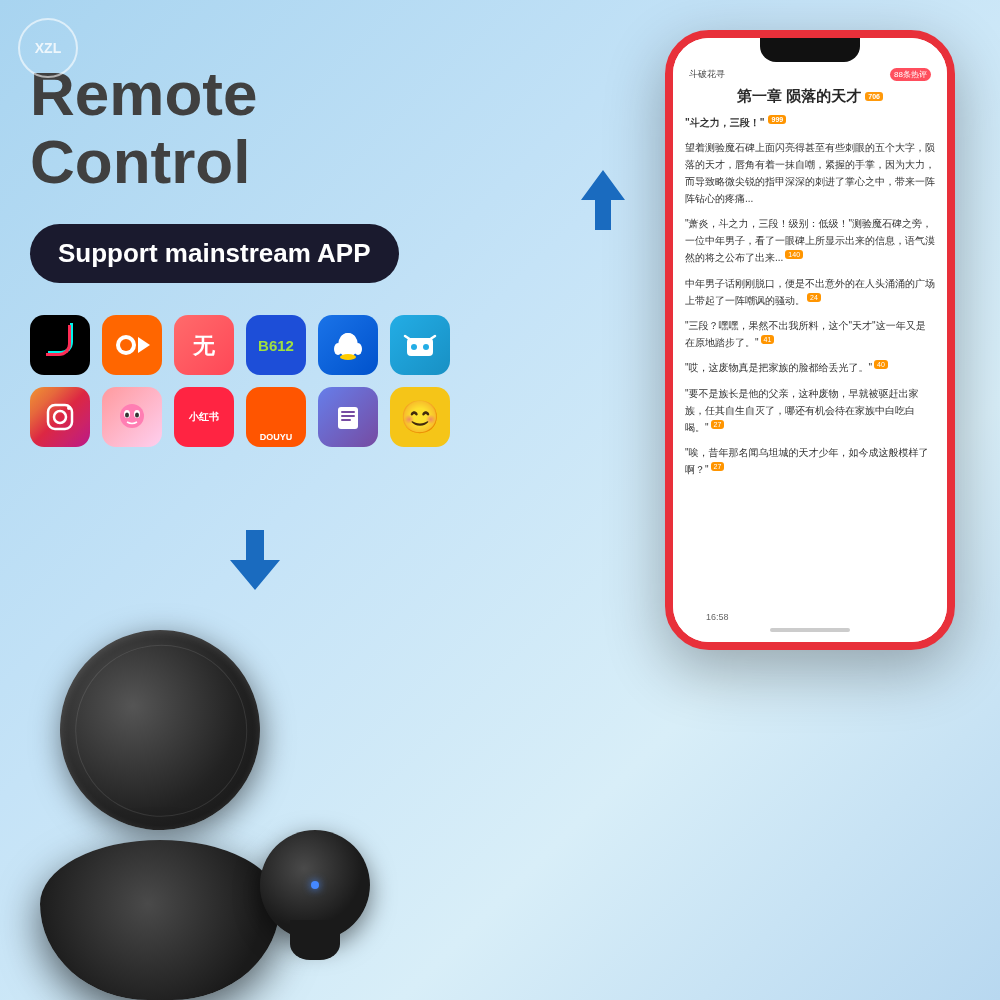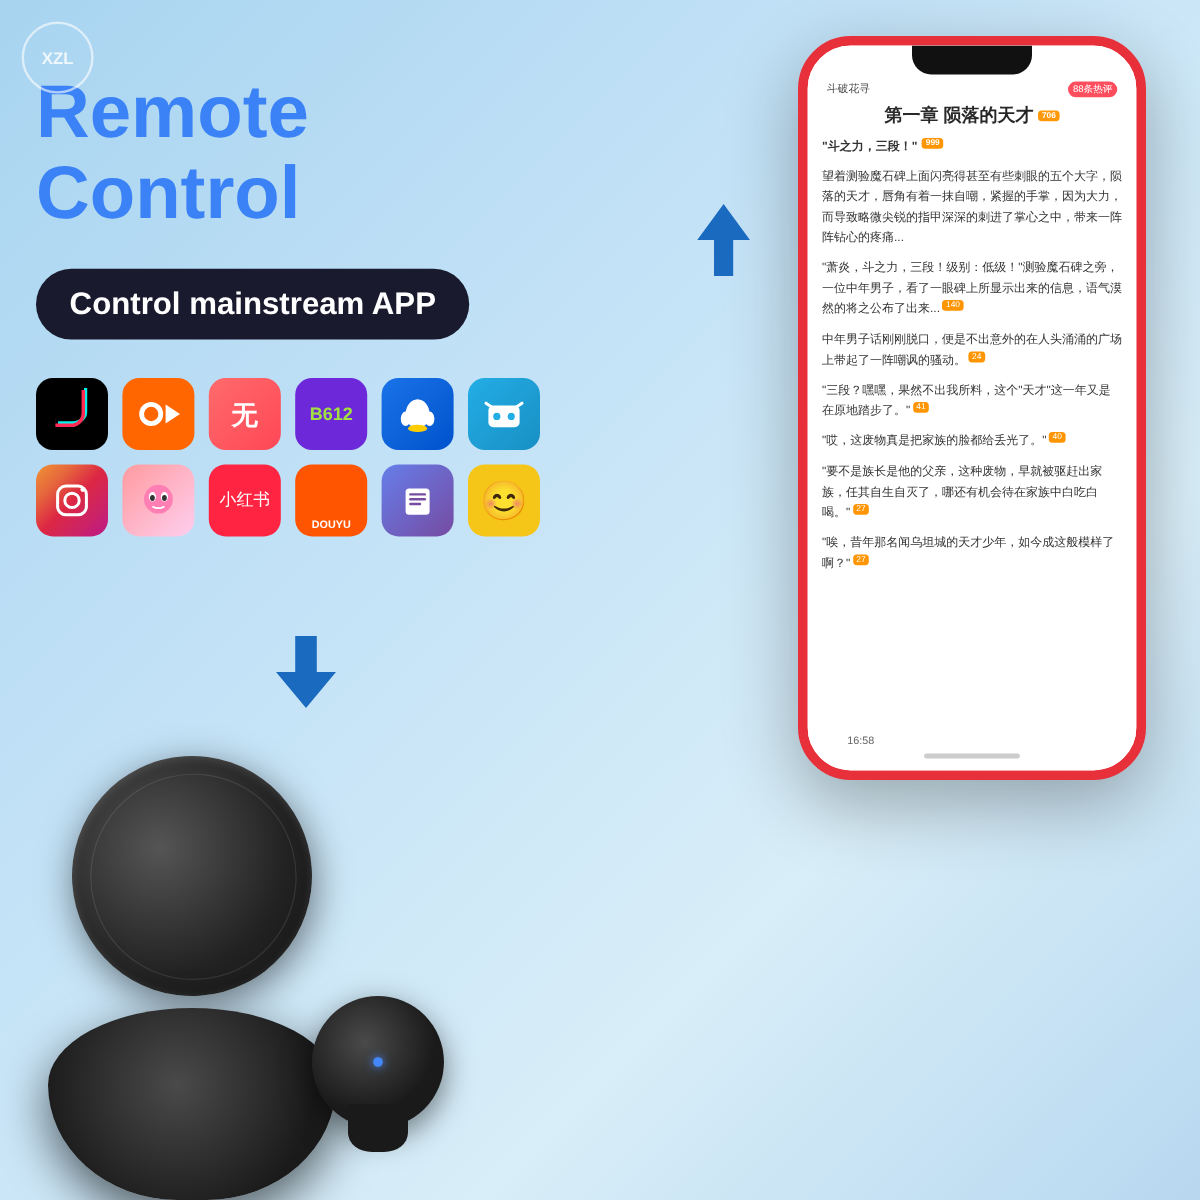--- a/index.html
+++ b/index.html
@@ -34,21 +34,21 @@
     .left-content {
       position: absolute;
       top: 60px;
       left: 30px;
       width: 420px;
     }
 
     .main-title {
       font-size: 62px;
       font-weight: 900;
-      color: #3b82f6;
+      color: #404040;
       line-height: 1.1;
       margin-bottom: 28px;
     }
 
     .support-badge {
       background: #1a1a2e;
       color: white;
       font-size: 26px;
       font-weight: 700;
       padding: 14px 28px;
@@ -101,21 +101,21 @@
       top: 10px; left: 16px;
     }
 
     
     .icon-kuaishou { background: #ff6600; }
 
     
     .icon-wuyu { background: linear-gradient(135deg, #ff6b6b, #ff4757); }
 
     
-    .icon-b612 { background: #6d28d9; color: #a0e040; font-size: 16px; font-weight: 900; }
+    .icon-b612 { background: #1d4ed8; color: #a0e040; font-size: 16px; font-weight: 900; }
 
     
     .icon-qq { background: linear-gradient(135deg, #1a73e8, #0052cc); }
 
     
     .icon-bilibili { background: linear-gradient(135deg, #23ade5, #1890c4); }
 
     
     .icon-insta { background: linear-gradient(135deg, #f09433, #e6683c, #dc2743, #cc2366, #bc1888); }
 
@@ -342,21 +342,21 @@
 
 <div class="watermark">
   <span>XZL</span>
 </div>
 
 <div class="left-content">
   <div class="main-title">
     <div>Remote Control</div>
   </div>
 
-  <div class="support-badge">Control mainstream APP</div>
+  <div class="support-badge">Support mainstream APP</div>
 
   
   <div class="app-icons">
 
     <div class="app-icon icon-douyin"></div>
 
     <div class="app-icon icon-kuaishou">
       <svg width="40" height="40" viewBox="0 0 40 40">
         <circle cx="14" cy="20" r="10" fill="white"></circle>
         <circle cx="14" cy="20" r="6" fill="#ff6600"></circle>
@@ -407,21 +407,21 @@
         <circle cx="19" cy="18" r="12" fill="#ff7eb3"></circle>
         <ellipse cx="14" cy="16" rx="3" ry="4" fill="white"></ellipse>
         <ellipse cx="24" cy="16" rx="3" ry="4" fill="white"></ellipse>
         <ellipse cx="14" cy="17" rx="2" ry="2.5" fill="#333"></ellipse>
         <ellipse cx="24" cy="17" rx="2" ry="2.5" fill="#333"></ellipse>
         <path d="M14 24 Q19 27 24 24" stroke="white" stroke-width="1.5" fill="none"></path>
       </svg>
     </div>
 
     <div class="app-icon icon-xhs">
-      <span style="font-size:14px;font-weight:normal;color:white;">小红书</span>
+      <span style="font-size:10px;font-weight:bold;color:white;">小红书</span>
     </div>
 
     <div class="app-icon icon-douyu">
       <span style="font-size:9px;font-weight:bold;color:white;margin-top:40px;">DOUYU</span>
     </div>
 
     <div class="app-icon icon-reading">
       <svg width="36" height="36" viewBox="0 0 36 36">
         <rect x="8" y="8" width="20" height="22" rx="3" fill="white"></rect>
         <rect x="11" y="12" width="14" height="2" rx="1" fill="#764ba2"></rect>

